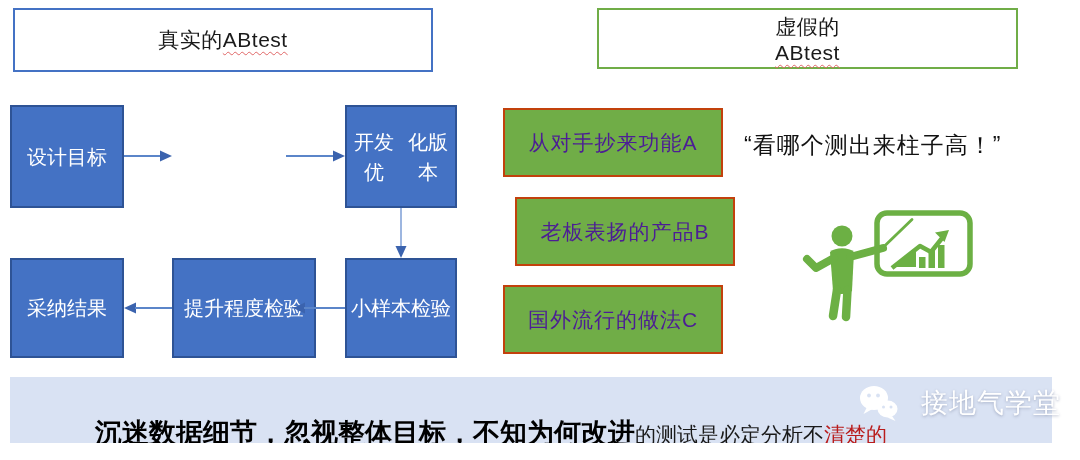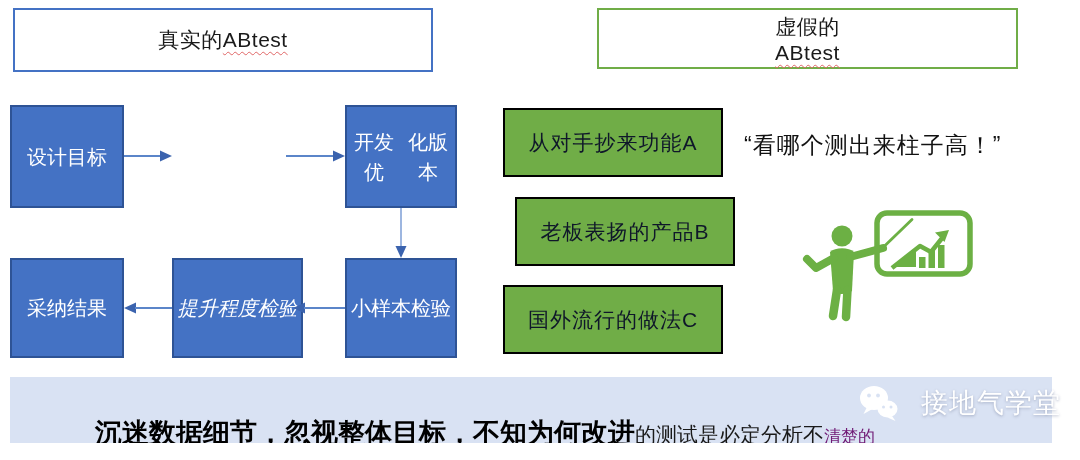--- a/index.html
+++ b/index.html
@@ -13,42 +13,42 @@
   .spell{text-decoration-line:underline;text-decoration-style:wavy;
          text-decoration-color:#E06666;text-decoration-thickness:1px;text-underline-offset:4px;}
 
   .fbox{position:absolute;display:flex;flex-direction:row;align-items:center;justify-content:center;
         background:#4472C4;border:2.5px solid #2E5395;color:#fff;font-size:20px;line-height:1.5;
         text-align:center;box-sizing:border-box;}
   .r1{top:105px;height:103px;}
   .r2{top:258px;height:100px;}
   .c1{left:10px;width:114px;}
   .c2{left:172px;width:114px;}
-  .c2b{left:172px;width:131px;font-style:italic;}
+  .c2b{left:172px;width:144px;}
   .c3{left:345px;width:112px;}
 
   .arrow{position:absolute;}
 
   .gbox{position:absolute;left:503px;width:220px;height:69px;display:flex;align-items:center;
-        justify-content:center;background:#70AD47;border:2px solid #000000;color:#0f172a;
+        justify-content:center;background:#70AD47;border:2px solid #c2410c;color:#4c1d95;
         font-size:21px;box-sizing:border-box;letter-spacing:1px;}
   .g1{top:108px;} .g2{top:197px;margin-left:12px;} .g3{top:285px;}
 
   .quote{position:absolute;left:744px;top:130px;width:320px;font-size:23px;color:#111;
          letter-spacing:1px;white-space:nowrap;}
 
   .illus{position:absolute;left:800px;top:200px;width:260px;height:160px;}
 
   .footer{position:absolute;left:10px;top:377px;width:1042px;height:66px;background:#D9E2F3;
           display:flex;align-items:baseline;padding-left:85px;box-sizing:border-box;
           white-space:nowrap;overflow:hidden;}
   .footer-inner{display:flex;align-items:baseline;margin-top:38px;}
   .fbold{font-size:27px;font-weight:700;color:#000;}
   .freg{font-size:21px;color:#1a1a1a;}
-  .fobs{font-size:17px;color:#701a75;}
+  .fobs{font-size:21px;color:#b91c1c;}
 
   .watermark{position:absolute;left:858px;top:384px;display:flex;align-items:center;gap:21px;
              color:#fff;font-size:27px;font-weight:400;letter-spacing:1px;
              text-shadow:0 1px 3px rgba(150,160,185,.85);z-index:5;}
 </style>
 </head>
 <body>
 
 <div class="canvas">
 

